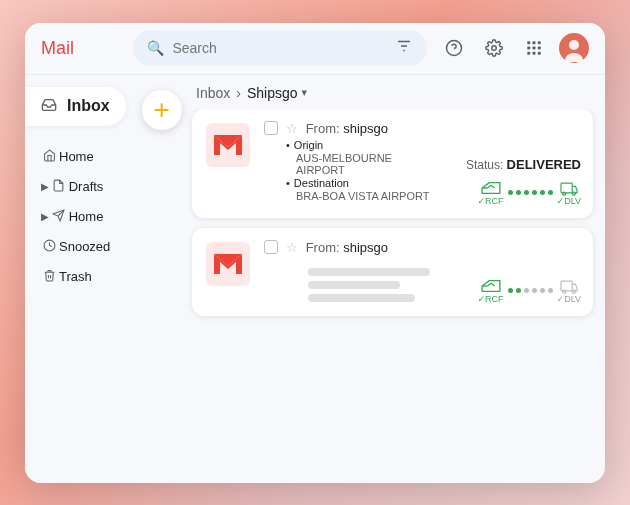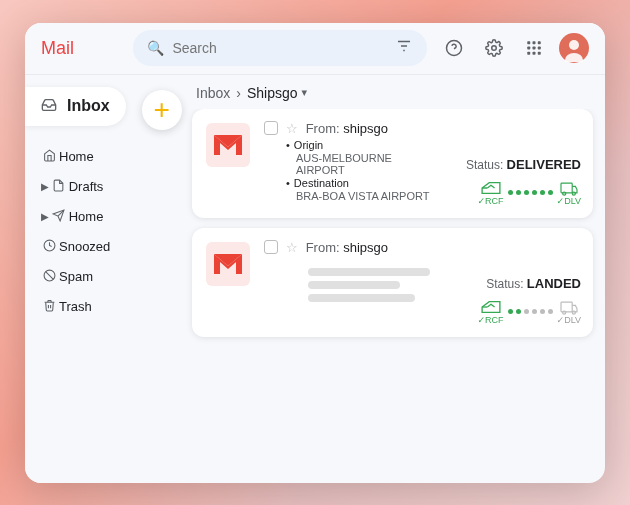--- a/index.html
+++ b/index.html
@@ -455,29 +455,20 @@
         <span class="nav-item-label">Home</span>
       </div>
       <div class="nav-item">
         <span class="nav-item-icon">
           <svg width="13" height="13" viewBox="0 0 24 24" fill="none" stroke="#5f6368" stroke-width="2">
             <circle cx="12" cy="12" r="10"></circle>
             <polyline points="12 6 12 12 16 14"></polyline>
           </svg>
         </span>
         <span class="nav-item-label">Snoozed</span>
-      </div>
-      <div class="nav-item">
-        <span class="nav-item-icon">
-          <svg width="13" height="13" viewBox="0 0 24 24" fill="none" stroke="#5f6368" stroke-width="2">
-            <circle cx="12" cy="12" r="10"></circle>
-            <line x1="4.93" y1="4.93" x2="19.07" y2="19.07"></line>
-          </svg>
-        </span>
-        <span class="nav-item-label">Spam</span>
       </div>
       <div class="nav-item">
         <span class="nav-item-icon">
           <svg width="13" height="13" viewBox="0 0 24 24" fill="none" stroke="#5f6368" stroke-width="2">
             <polyline points="3 6 5 6 21 6"></polyline>
             <path d="M19 6l-1 14a2 2 0 0 1-2 2H8a2 2 0 0 1-2-2L5 6"></path>
             <path d="M10 11v6"></path>
             <path d="M14 11v6"></path>
             <path d="M9 6V4a1 1 0 0 1 1-1h4a1 1 0 0 1 1 1v2"></path>
           </svg>
@@ -587,23 +578,20 @@
               </span>
             </div>
             <div style="margin-left:22px;margin-top:6px;">
               <div class="placeholder-line" style="width:80%;"></div>
               <div class="placeholder-line" style="width:60%;margin-top:5px;"></div>
               <div class="placeholder-line" style="width:70%;margin-top:5px;"></div>
             </div>
           </div>
 
           <div class="email-status">
-            <div class="status-label">
-              <span style="font-weight:400;color:#5f6368;font-size:12px;">Status: </span><span style="color:#202124;font-size:13px;font-weight:600;">LANDED</span>
-            </div>
             <div class="track-icons-row">
               <div class="track-rcf">
                 <svg width="22" height="16" viewBox="0 0 24 18" fill="none">
                   <path d="M2 9L10 3L22 3L22 15L2 15L2 9Z" fill="none" stroke="#34a853" stroke-width="1.5"></path>
                   <path d="M8 9L12 6L16 9" fill="none" stroke="#34a853" stroke-width="1.5"></path>
                   <path d="M2 9L8 9" stroke="#34a853" stroke-width="1.5"></path>
                 </svg>
                 <span class="track-rcf-label check-green">✓RCF</span>
               </div>
               <div class="track-dots">

